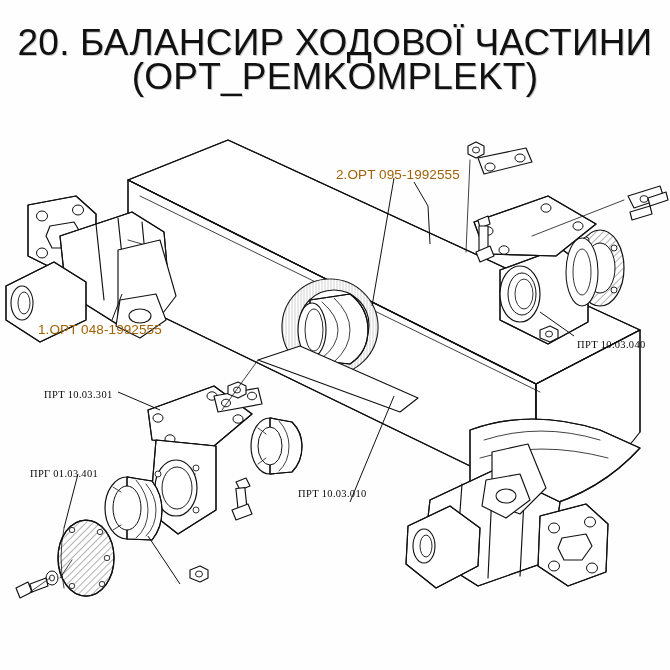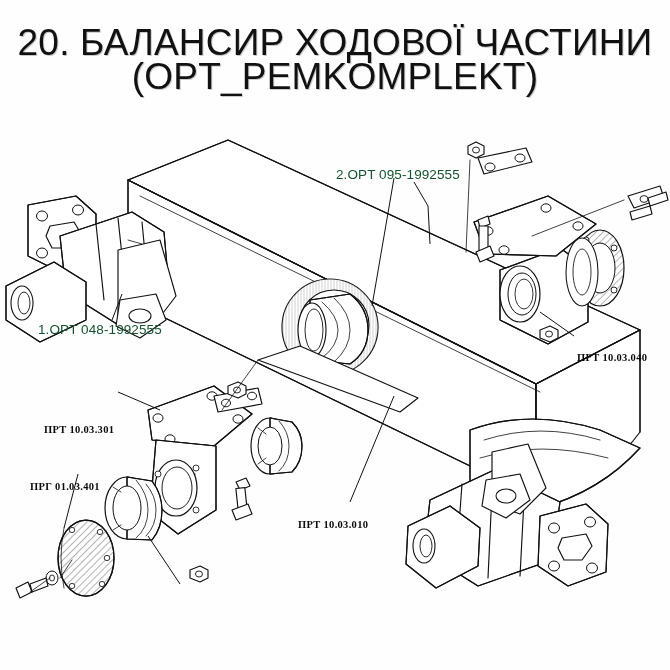--- a/index.html
+++ b/index.html
@@ -33,34 +33,33 @@
     line-height: 34px;
     text-shadow: 1px 1px 0 rgba(140,140,140,0.45);
   }
 
   
   .callout {
     position: absolute;
     font-family: "Liberation Sans", sans-serif;
     font-size: 13.5px;
     font-weight: 400;
-    color: #14532d;
+    color: #a16207;
     white-space: nowrap;
     letter-spacing: 0.1px;
   }
   
   .partcode {
     position: absolute;
     font-family: "Liberation Serif", serif;
     font-size: 10.5px;
-    font-weight: bold;
+    font-weight: normal;
     color: #0a0a0a;
     white-space: nowrap;
     letter-spacing: 0.3px;
-    margin-top: 13px;
   }
 
   
   #drawing {
     position: absolute;
     left: 0;
     top: 0;
     width: 670px;
     height: 670px;
   }
@@ -374,19 +373,19 @@
   </svg>
   </div>
 
   <div class="callout" style="left:38px; top:322px;">1.OPT 048-1992555</div>
 
   <div class="callout" style="left:336px; top:167px;">2.OPT 095-1992555</div>
 
 
   <div class="partcode" style="left:577px; top:339px;">ПРТ 10.03.040</div>
 
-  <div class="partcode" style="left:44px; top:411px;">ПРТ 10.03.301</div>
+  <div class="partcode" style="left:44px; top:389px;">ПРТ 10.03.301</div>
 
   <div class="partcode" style="left:30px; top:468px;">ПРГ 01.03.401</div>
 
-  <div class="partcode" style="left:298px; top:506px;text-align:right;">ПРТ 10.03.010</div>
+  <div class="partcode" style="left:298px; top:488px;text-align:right;">ПРТ 10.03.010</div>
 
 </div>
 
 </body></html>

